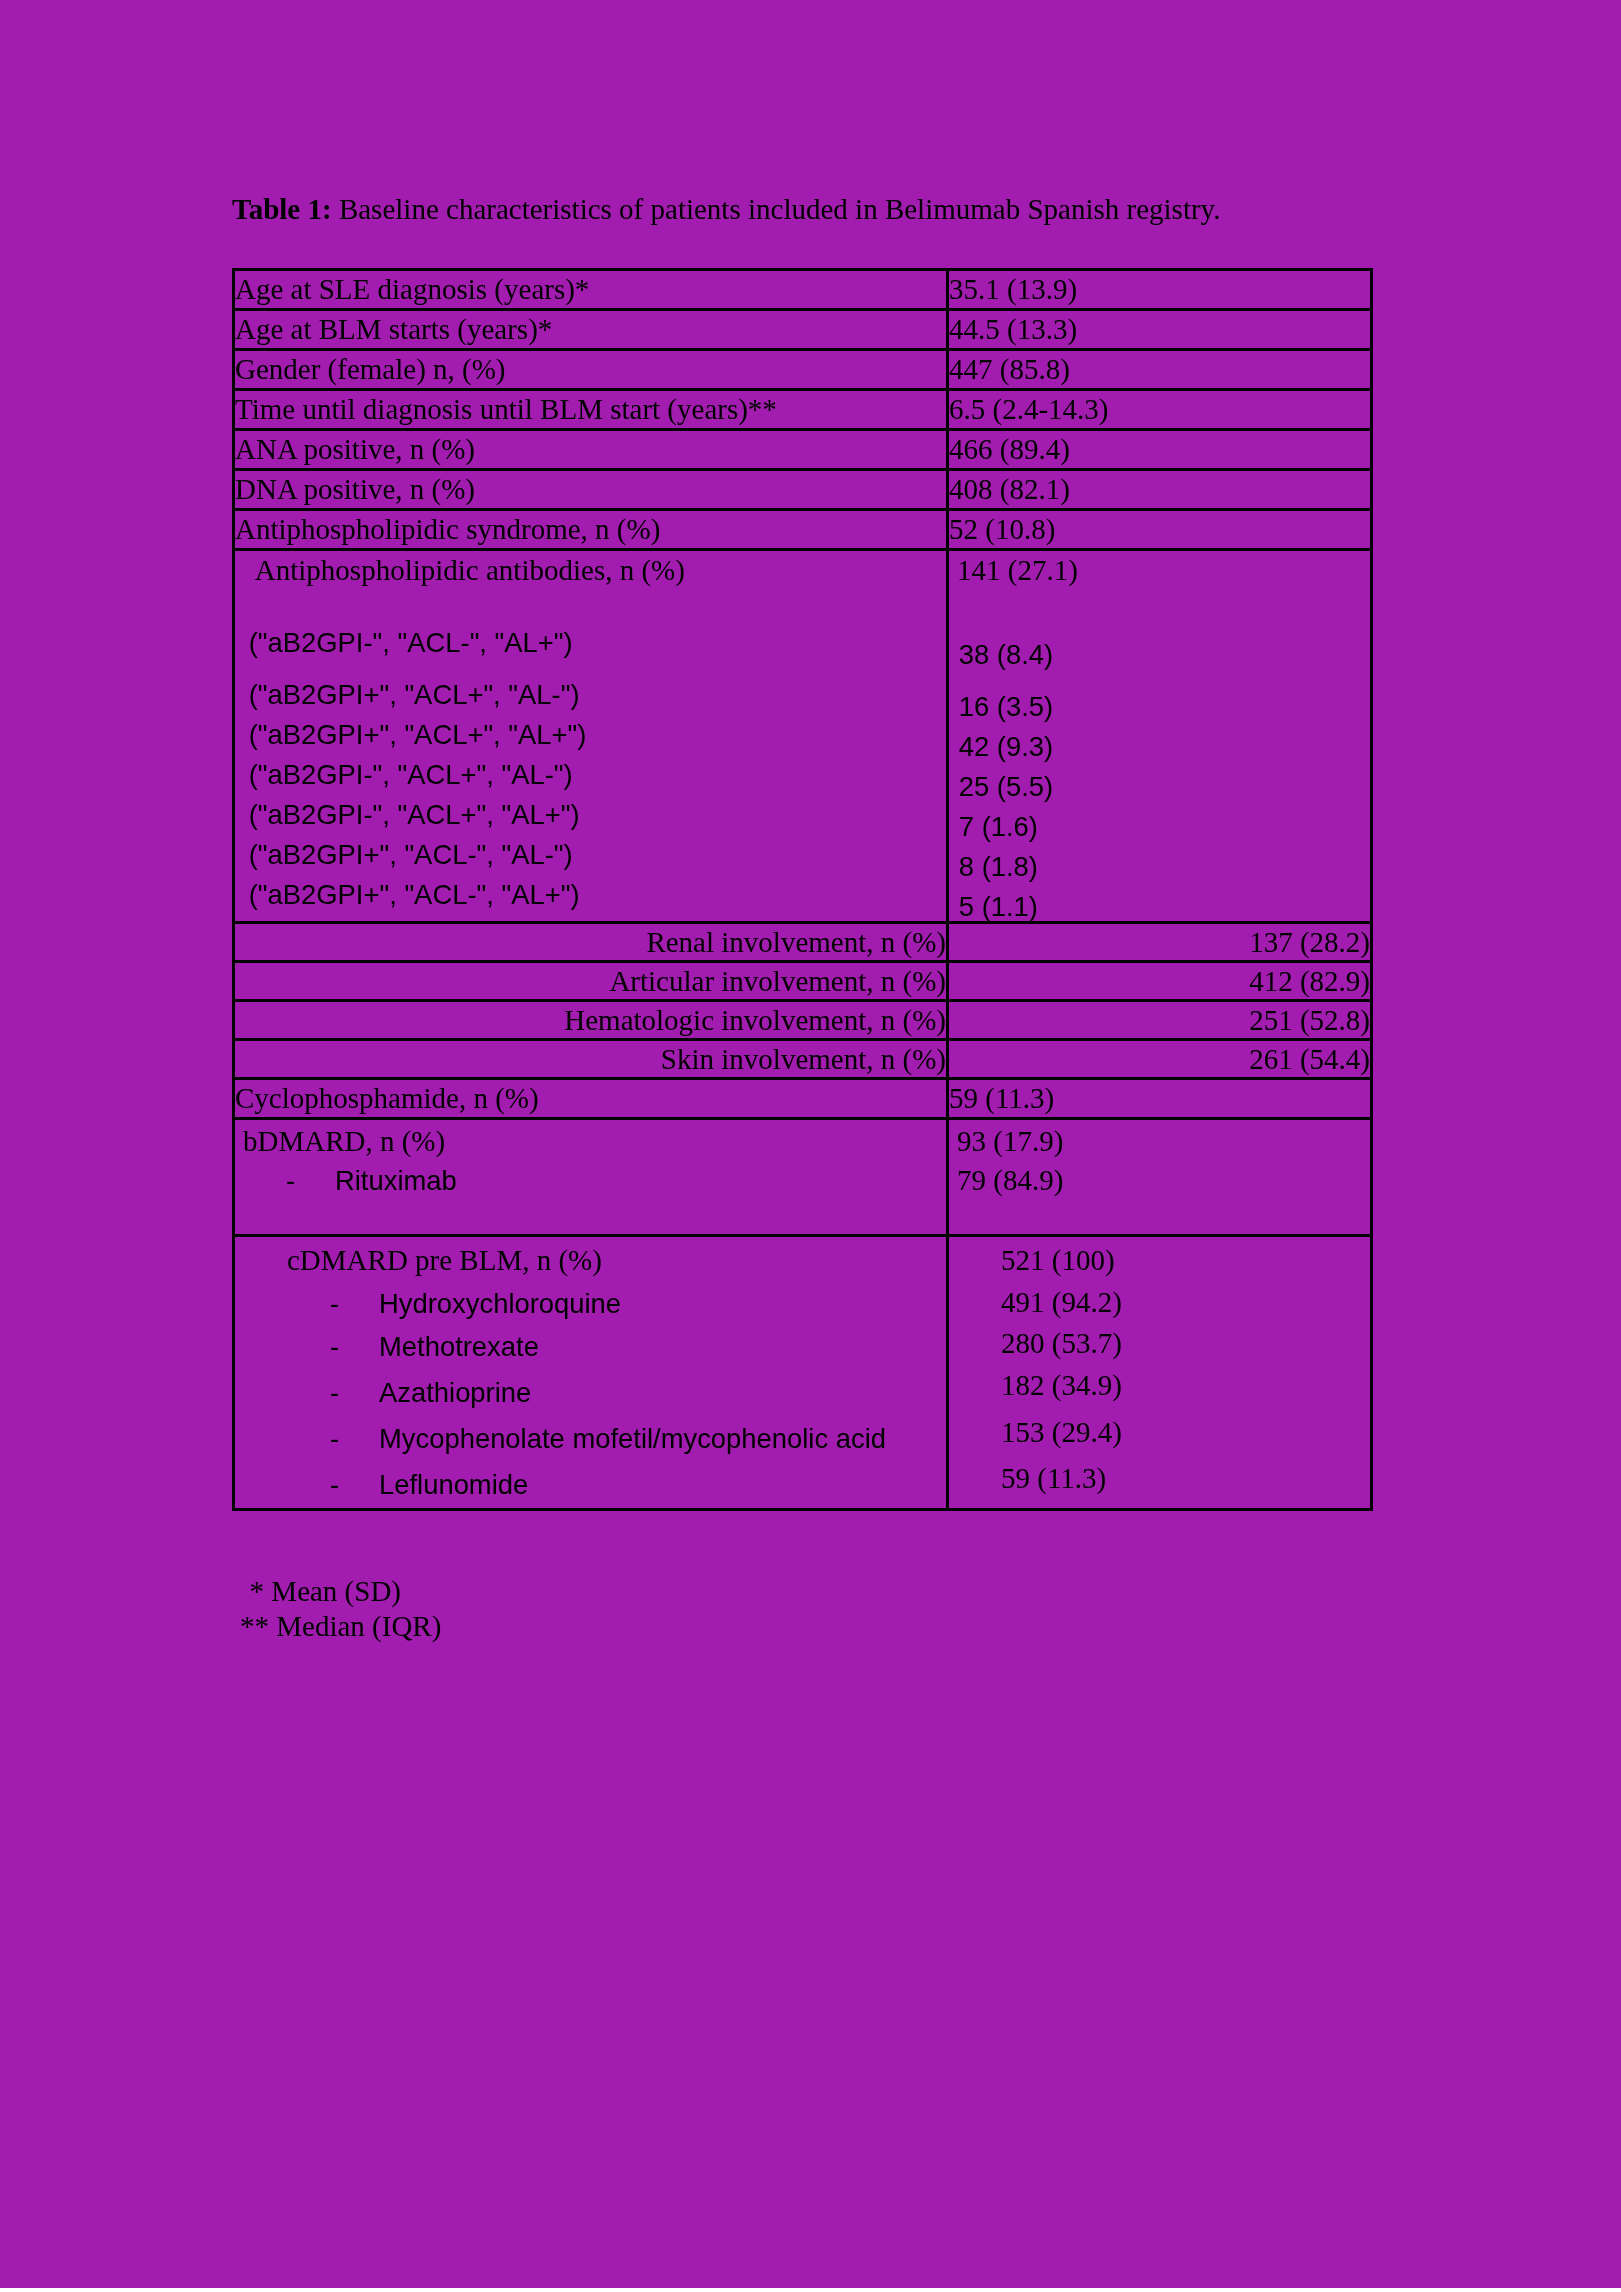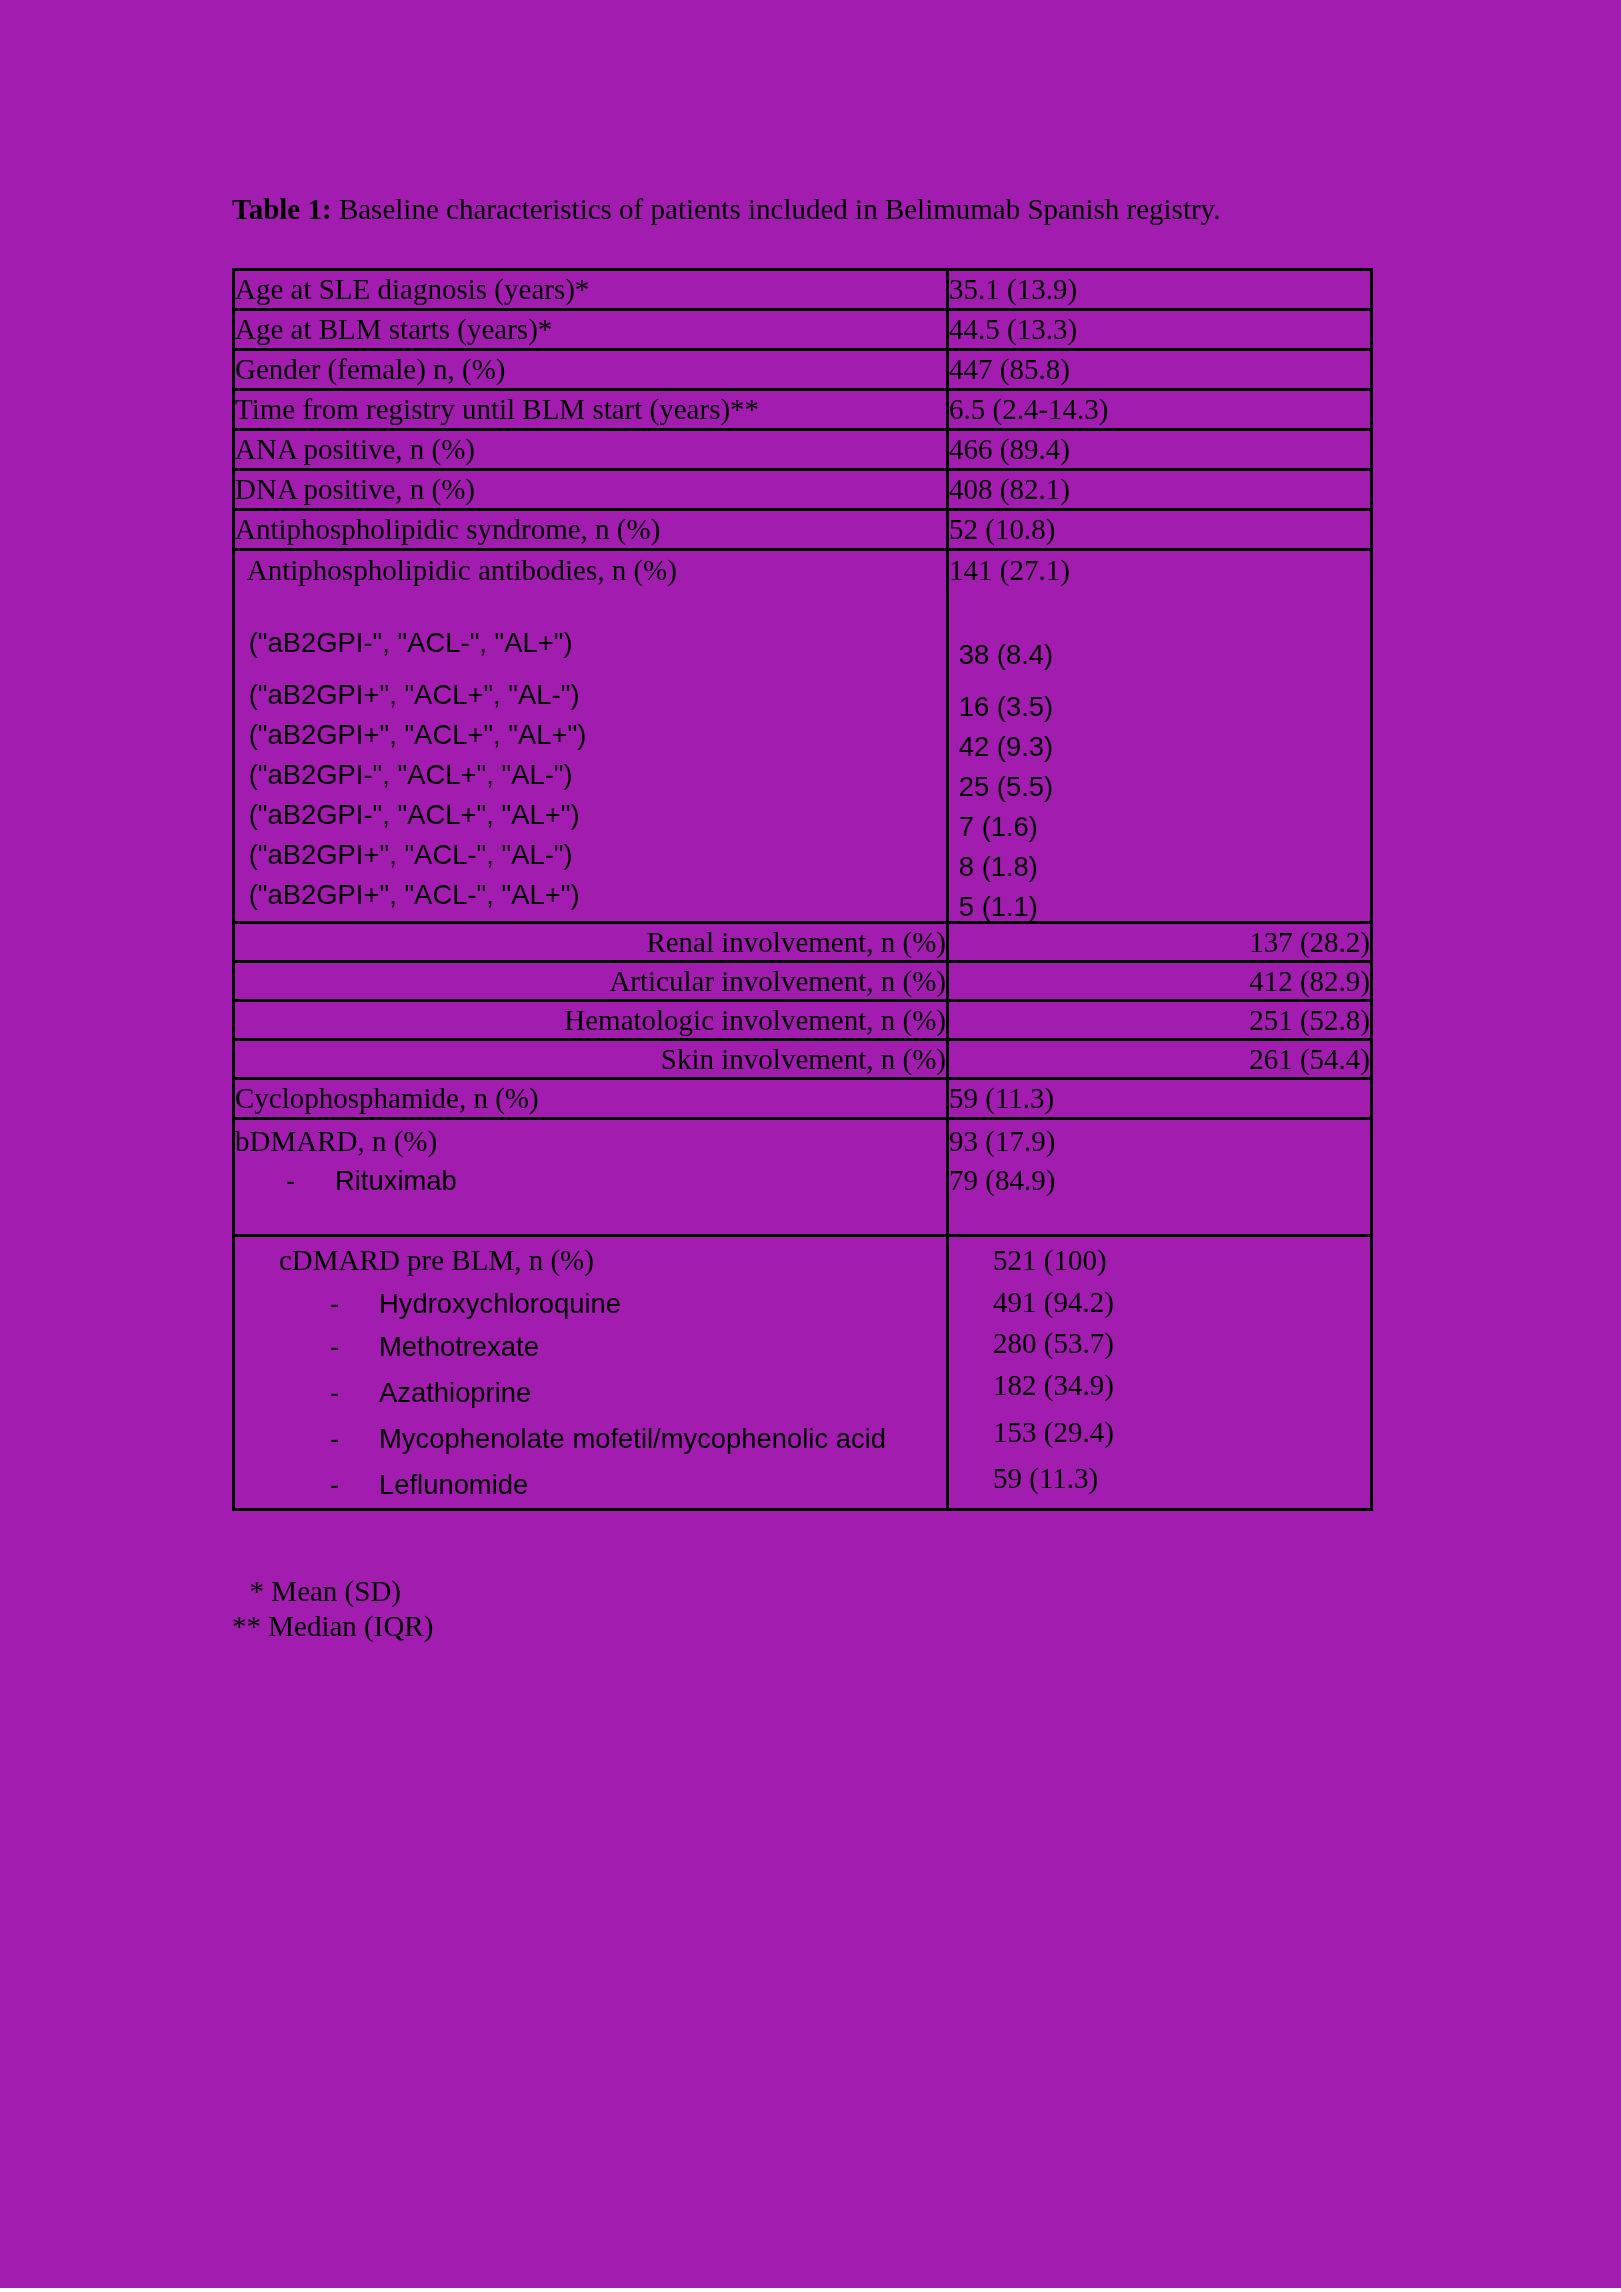--- a/index.html
+++ b/index.html
@@ -42,21 +42,21 @@
   }
   table.baseline td {
     border: 3.9px solid #000000;
     padding: 0;
     vertical-align: middle;
     overflow: hidden;
   }
   col.c-label { width: 714px; }
   col.c-value { width: 424px; }
 
-  .serif { font-family: "Liberation Serif", "DejaVu Serif", serif; font-size: 29px; }
+  .serif { font-family: "Liberation Serif", "DejaVu Serif", serif; font-size: 29px; padding-left: 8px; }
   .sans  { font-family: "Liberation Sans", "DejaVu Sans", sans-serif; font-size: 27.4px; }
 
   td.label-cell { padding-left: 9.8px; }
   td.value-cell { padding-left: 12.7px; }
   tr.simple-row td { height: 37px; }
   tr.simple-row-sm td { height: 36px; text-align: right; }
 
   
   tr.ab-row td { vertical-align: top; height: 368px; padding-top: 2px; }
   .ab-head { height: 35px; display: flex; align-items: center; }
@@ -114,21 +114,21 @@
       </tr>
       <tr class="simple-row">
         <td class="label-cell serif">Age at BLM starts (years)*</td>
         <td class="value-cell serif">44.5 (13.3)</td>
       </tr>
       <tr class="simple-row">
         <td class="label-cell serif">Gender (female) n, (%)</td>
         <td class="value-cell serif">447 (85.8)</td>
       </tr>
       <tr class="simple-row">
-        <td class="label-cell serif">Time from registry until BLM start (years)**</td>
+        <td class="label-cell serif">Time until diagnosis until BLM start (years)**</td>
         <td class="value-cell serif">6.5 (2.4-14.3)</td>
       </tr>
       <tr class="simple-row">
         <td class="label-cell serif">ANA positive, n (%)</td>
         <td class="value-cell serif">466 (89.4)</td>
       </tr>
       <tr class="simple-row">
         <td class="label-cell serif">DNA positive, n (%)</td>
         <td class="value-cell serif">408 (82.1)</td>
       </tr>

